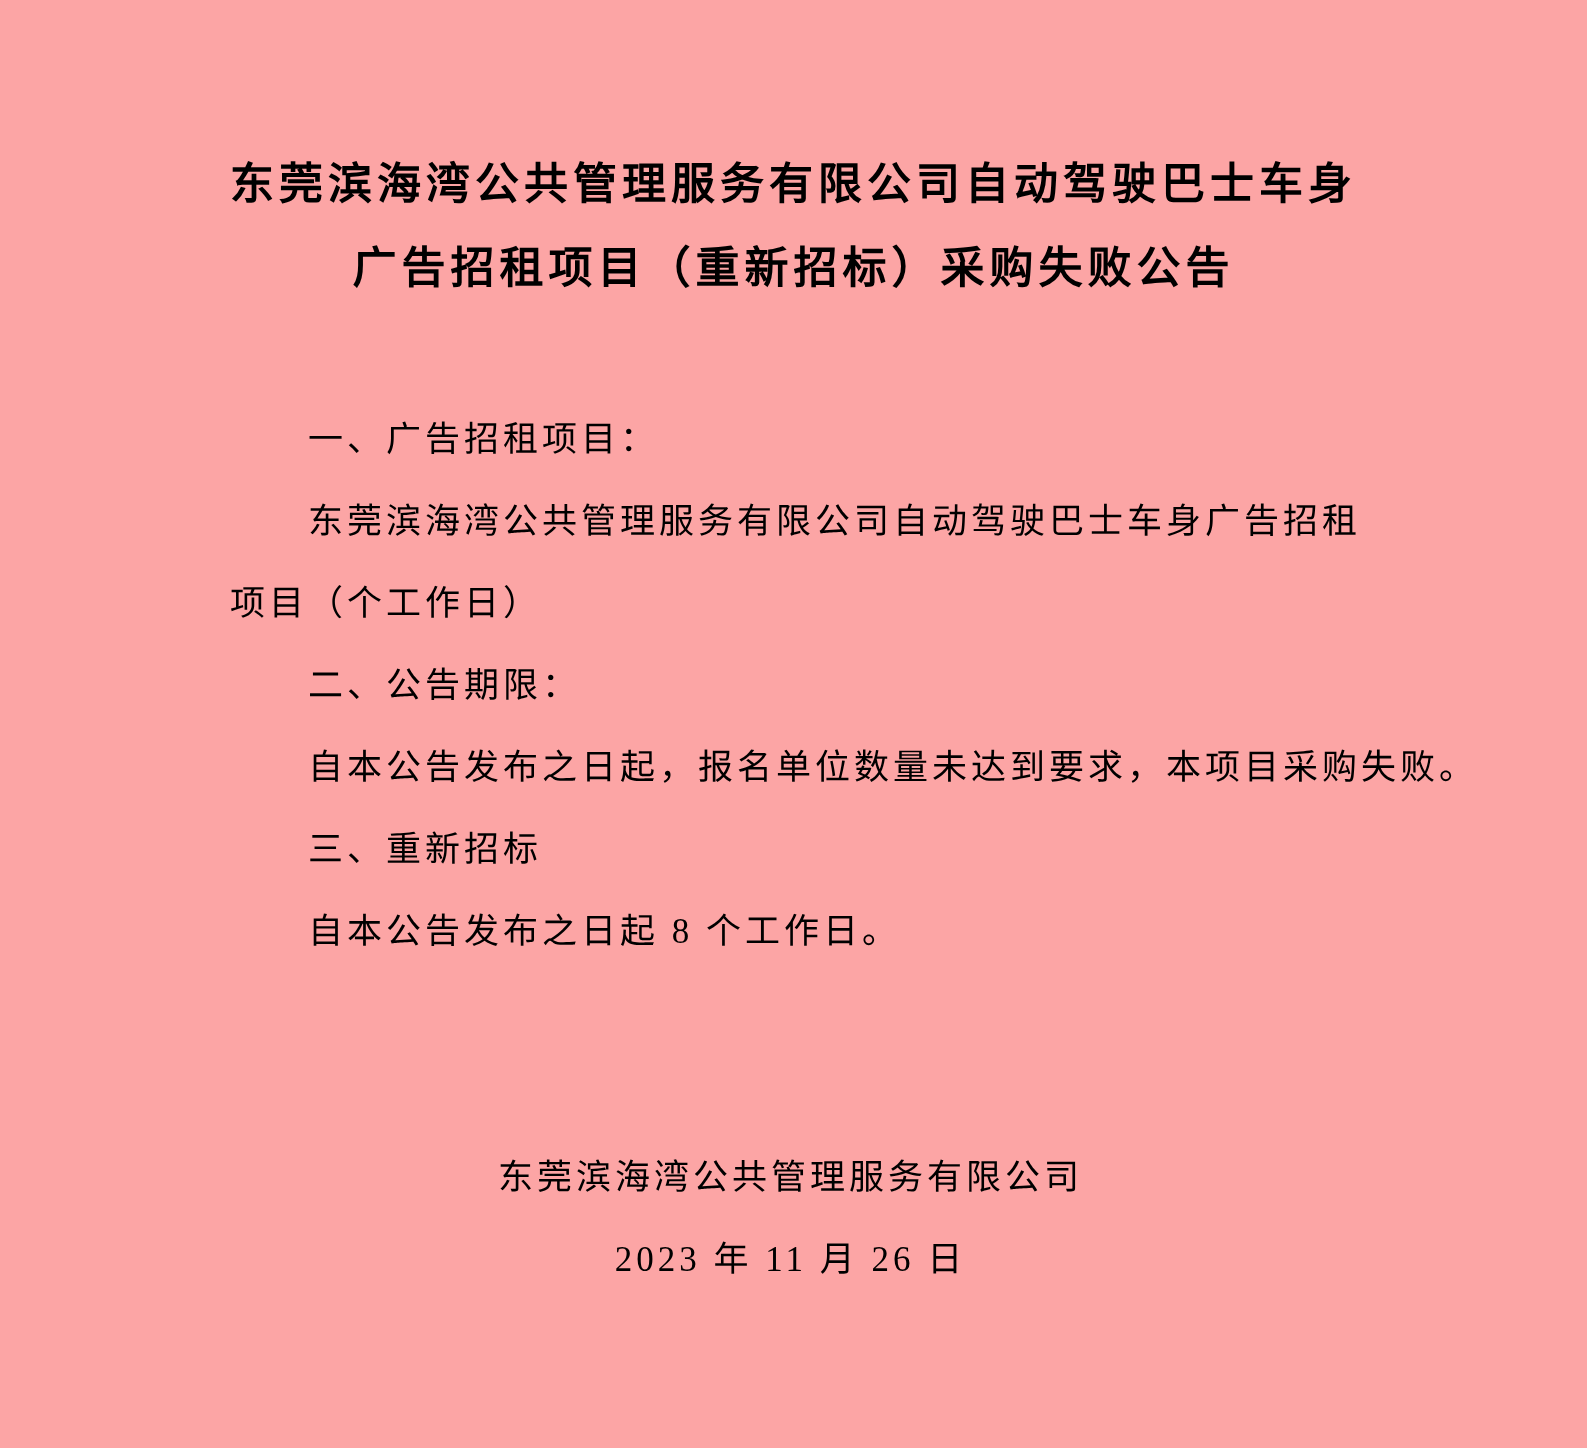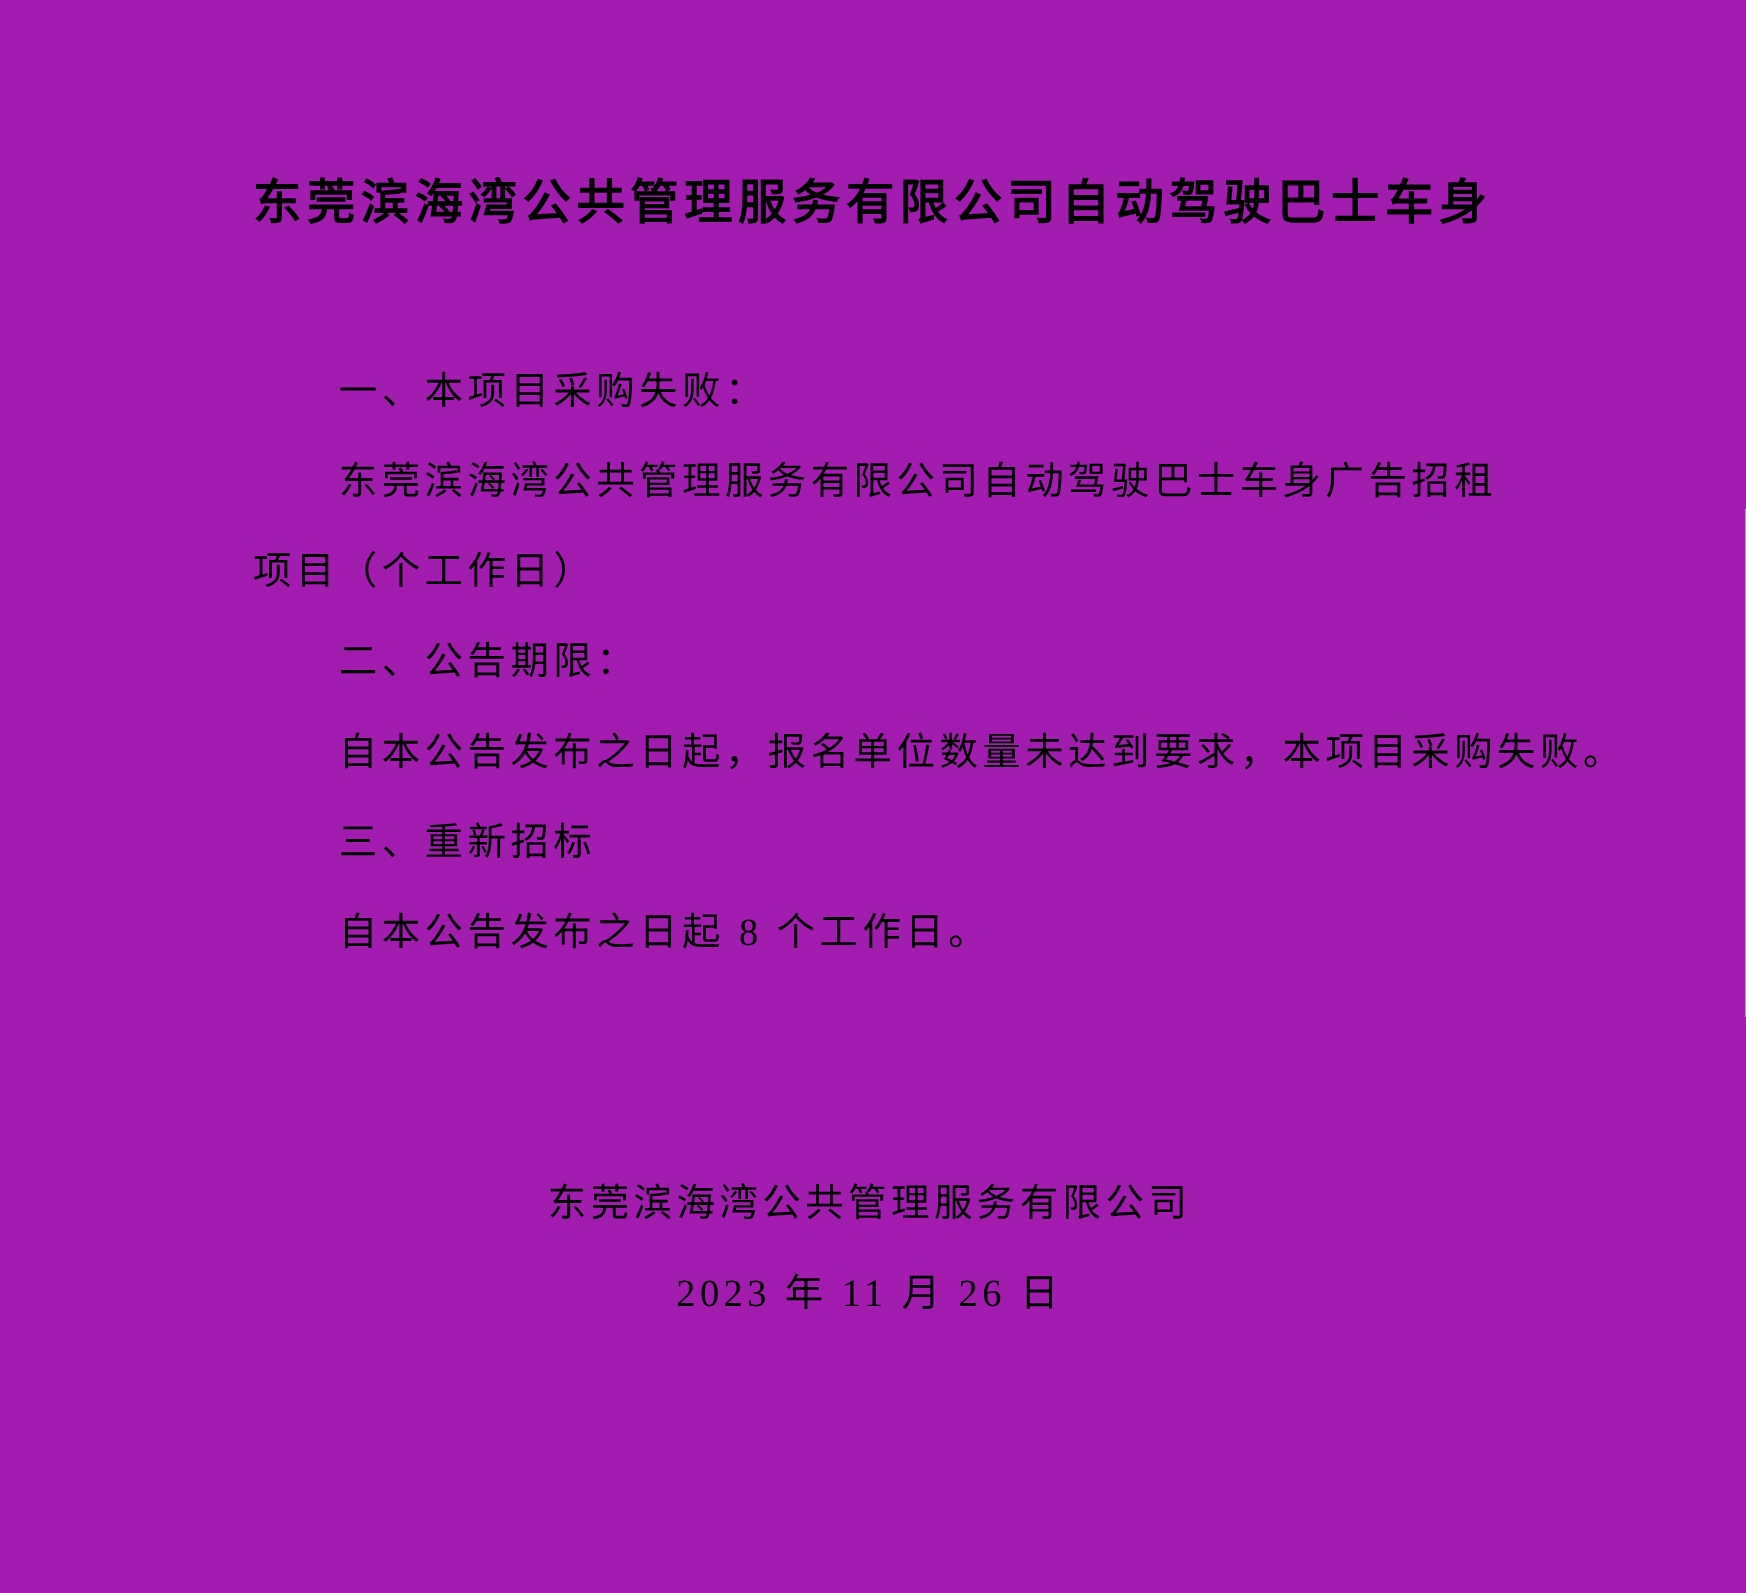--- a/index.html
+++ b/index.html
@@ -4,21 +4,21 @@
 <style>
   html, body {
     margin: 0;
     padding: 0;
     background: #ffffff;
   }
   .page {
     position: relative;
     width: 1587px;
     height: 1448px;
-    background: #a21caf;
+    background: #fca5a5;
     overflow: hidden;
     font-family: "Liberation Serif", "DejaVu Serif", serif;
     color: #000000;
   }
   .content {
     padding: 0 230px;
   }
   .doc-title {
     margin-top: 143px;
     text-align: center;
@@ -56,24 +56,25 @@
   }
 </style>
 </head>
 <body>
 
 <div class="page">
   <div class="content">
 
     <div class="doc-title">
       <div class="title-line">东莞滨海湾公共管理服务有限公司自动驾驶巴士车身</div>
+      <div class="title-line">广告招租项目（重新招标）采购失败公告</div>
     </div>
 
     <div class="doc-body">
-      <div class="body-line indent">一、本项目采购失败：</div>
+      <div class="body-line indent">一、广告招租项目：</div>
       <div class="body-line indent">东莞滨海湾公共管理服务有限公司自动驾驶巴士车身广告招租</div>
       <div class="body-line">项目（个工作日）</div>
       <div class="body-line indent">二、公告期限：</div>
       <div class="body-line indent">自本公告发布之日起，报名单位数量未达到要求，本项目采购失败。</div>
       <div class="body-line indent">三、重新招标</div>
       <div class="body-line indent">自本公告发布之日起 8 个工作日。</div>
     </div>
 
     <div class="sign-block">
       <div class="sign-line">东莞滨海湾公共管理服务有限公司</div>

